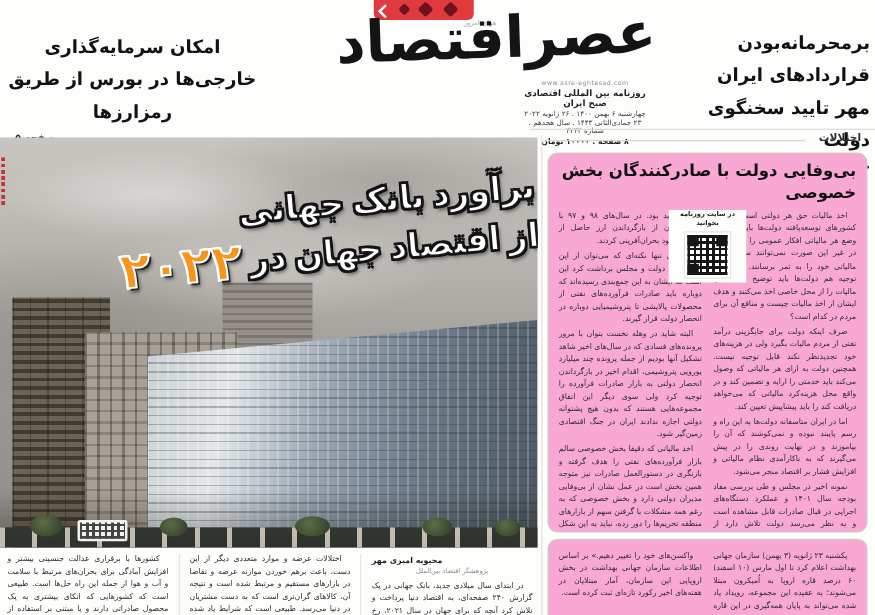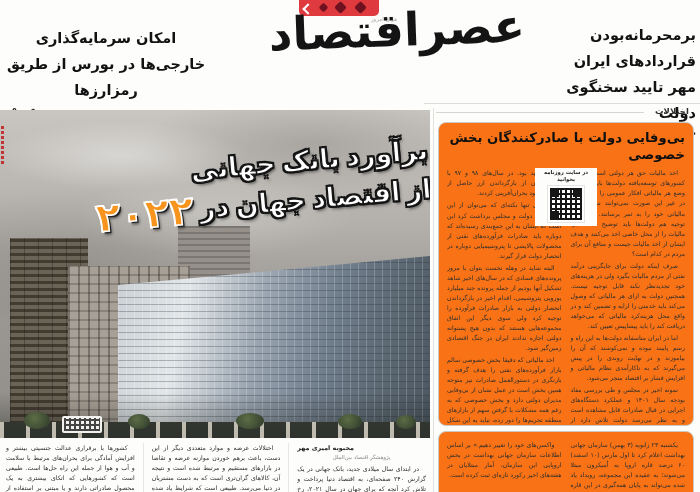--- a/index.html
+++ b/index.html
@@ -89,21 +89,21 @@
   
   .photo-article{position:absolute;left:4px;top:443px;width:424px;height:49px;overflow:hidden;
     display:flex;flex-direction:row;}
   .pa-col{flex:1;font-size:6.2px;line-height:1.62;text-align:justify;color:#2d2d2d;padding:0 2px;}
   .pa-col + .pa-col{border-right:1px solid #e6e6e2;padding-right:8px;margin-right:6px;}
   .byline-name{font-size:6.4px;font-weight:bold;text-align:left;color:#1c1c1c;}
   .byline-role{font-size:5.4px;text-align:center;color:#8a8a8a;margin-bottom:2px;}
   .pa-col p{margin:0;text-indent:7px;}
 
   
-  .box{position:absolute;border:1px solid #c9c9c5;border-radius:8px;background:#f97316;overflow:hidden;}
+  .box{position:absolute;border:1px solid #c9c9c5;border-radius:8px;background:#f9a8d4;overflow:hidden;}
   .box-main{left:438px;top:122px;width:256px;height:304px;padding:6px 8px;box-sizing:border-box;}
   .ma-headline{font-size:13.2px;font-weight:bold;color:#101010;text-align:right;line-height:1.3;}
   .ma-body{position:relative;display:flex;flex-direction:row;gap:9px;margin-top:5px;height:256px;overflow:hidden;}
   .ma-col{flex:1;font-size:6.2px;line-height:1.62;text-align:justify;color:#2d2d2d;}
   .ma-col p{margin:0 0 2px;text-indent:7px;}
   .qr-block{position:absolute;left:50%;top:0;transform:translateX(-50%);width:58px;background:#fdfdfc;
     text-align:center;padding:1px 2px 3px;z-index:2;}
   .qr-caption{font-size:5.3px;font-weight:bold;color:#222;line-height:1.25;margin-bottom:2px;}
   .qr{width:36px;height:36px;margin:0 auto;background:#fff;border:1px solid #e4e4e0;position:relative;}
   .qr .qr-pat{position:absolute;inset:2px;
@@ -131,20 +131,27 @@
   </div>
 
   <div class="badge">
     <span class="mark m1"></span>
     <span class="mark m2"></span>
     <span class="mark m3"></span>
     <span class="arrow"></span>
   </div>
   <div class="weather">هوای امروز</div>
   <div class="m-title">عصراقتصاد</div>
+  <div class="m-info">
+    <div class="m-web">www.asre-eghtesad.com</div>
+    <div class="m-tagline">روزنامه بین المللی اقتصادی صبح ایران</div>
+    <div class="m-date">چهارشنبه ۶ بهمن ۱۴۰۰ . ۲۶ ژانویه ۲۰۲۲</div>
+    <div class="m-date">۲۳ جمادی‌الثانی ۱۴۴۳ . سال هجدهم . شماره ۴۲۴۳</div>
+    <div class="m-price">۸ صفحه . ۱۰۰۰۰ تومان</div>
+  </div>
 
   <div class="hdr-right">
     <div class="hl-right">برمحرمانه‌بودن قراردادهای ایران</div>
     <div class="hl-right">مهر تایید سخنگوی دولت</div>
     <div class="hl-right-page">صفحه ۴</div>
   </div>
 
   <div class="hr1"></div>
   <div class="news-line"></div>
   <div class="news-label">اختلالات</div>

